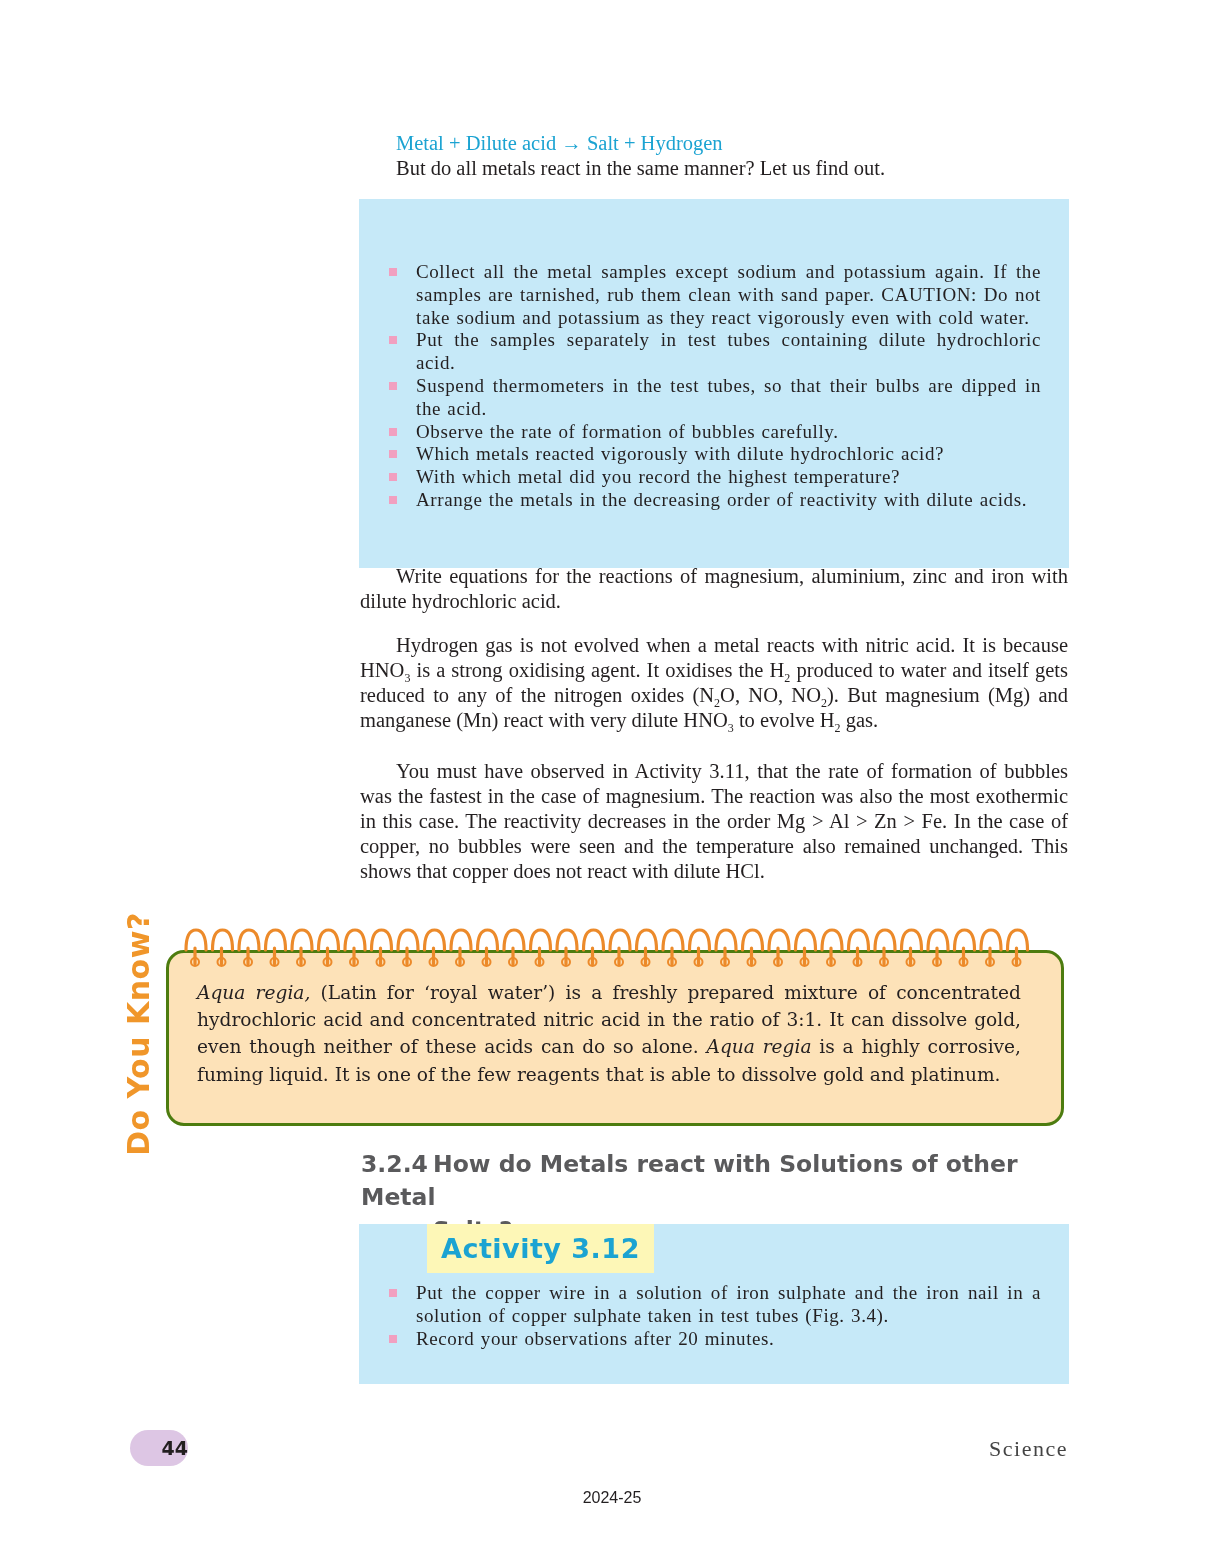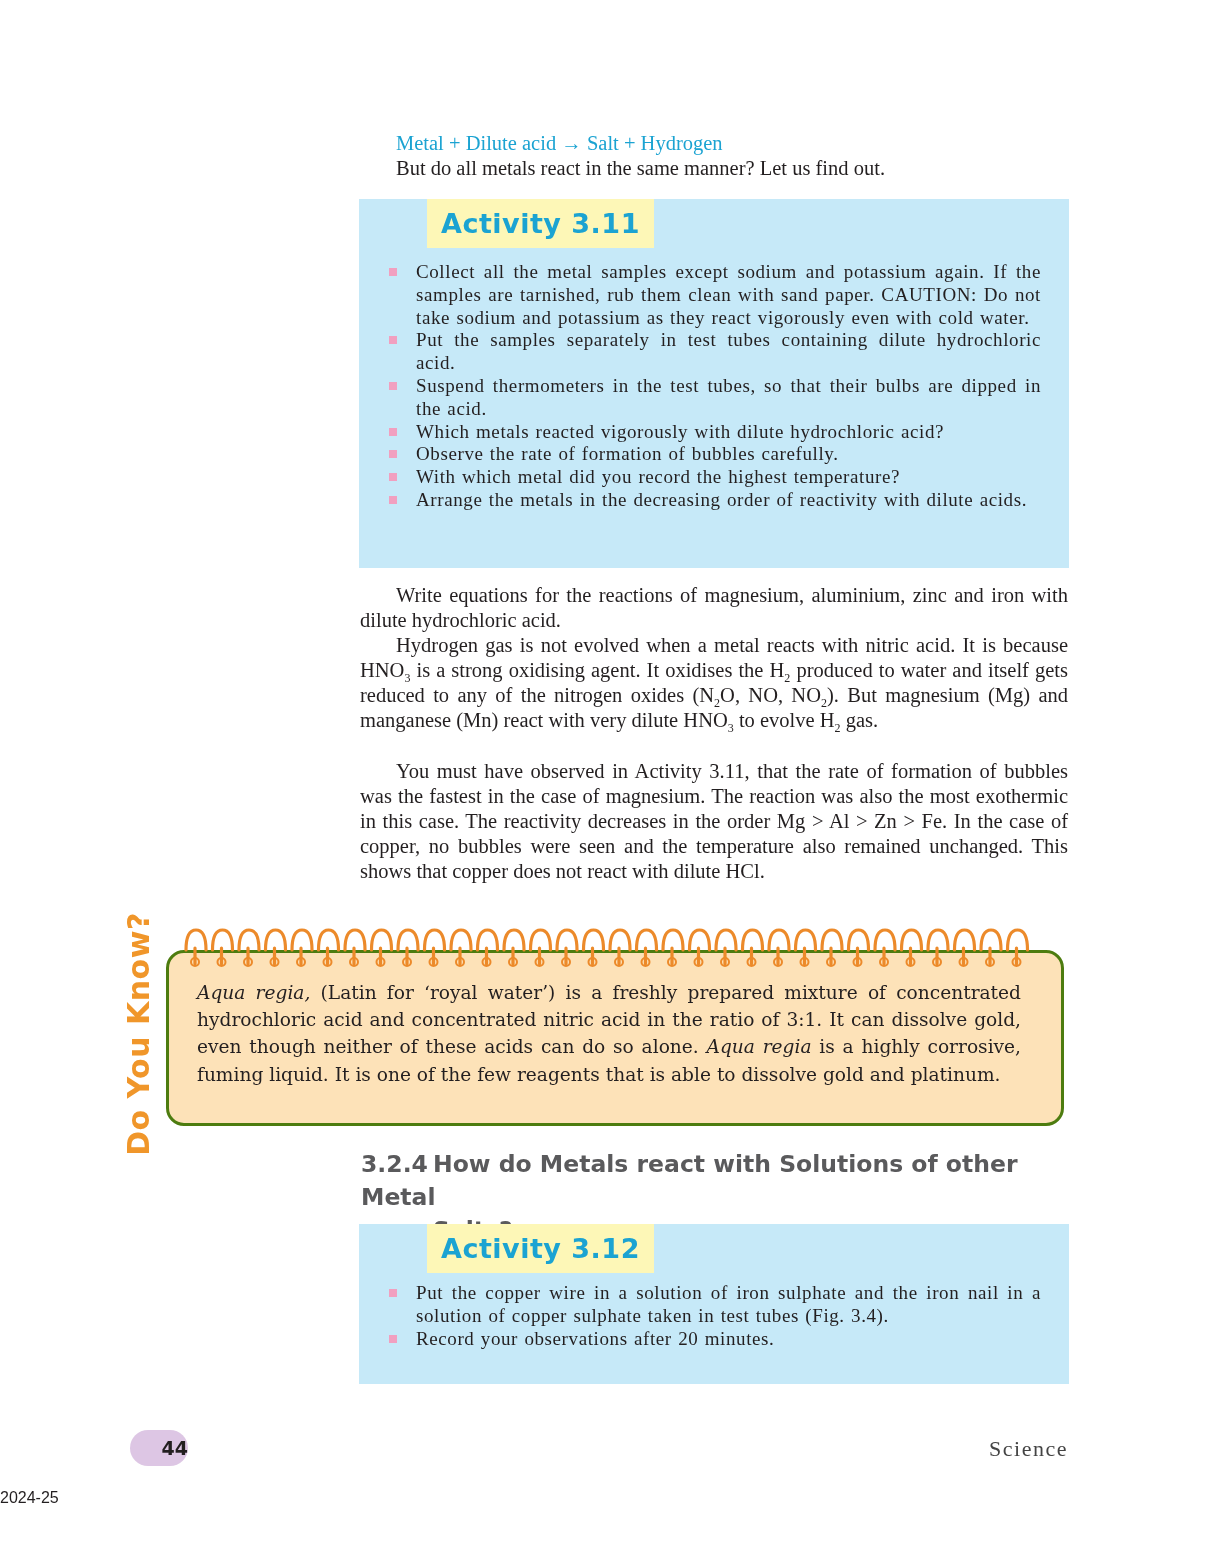--- a/index.html
+++ b/index.html
@@ -24,42 +24,41 @@
     .dyk-box { left: 166px; top: 950px; width: 898px; height: 176px; background: #fde2b8; border: 3px solid #4d7c0f; border-radius: 18px; box-sizing: border-box; }
     .dyk-text { position: absolute; left: 28px; right: 40px; top: 26px; font-family: "DejaVu Serif", serif; font-size: 18.6px; line-height: 27.2px; text-align: justify; color: #231f20; }
     .spiral { left: 180px; top: 926px; width: 870px; height: 46px; }
 
     .section-h { left: 361px; top: 1148px; width: 708px; font-family: "DejaVu Sans", sans-serif; font-weight: bold; font-size: 23.5px; color: #5a5a5c; line-height: 33px; }
     .section-h .num { display: inline-block; width: 72px; }
     .section-h .cont { padding-left: 72px; display: block; }
 
     .page-num { left: 130px; top: 1430px; width: 58px; height: 36px; border-radius: 18px; background: #ddc6e4; text-align: right; line-height: 36px; font-family: "DejaVu Sans", sans-serif; font-weight: bold; font-size: 19px; color: #231f20; }
     .subject { right: 156px; top: 1436px; font-family: "Liberation Serif", serif; font-size: 22px; letter-spacing: 1.5px; color: #444; }
-    .year { left: 0; width: 1224px; top: 1489px; font-family: "Liberation Sans", sans-serif; font-size: 16px; color: #231f20; }
+    .year { left: 0; width: 1224px; top: 1489px; text-align: center; font-family: "Liberation Sans", sans-serif; font-size: 16px; color: #231f20; }
   </style>
 </head>
 <body>
 
 <div class="abs eq">Metal + Dilute acid → Salt + Hydrogen</div>
 <div class="abs intro">But do all metals react in the same manner? Let us find out.</div>
 
 <div class="abs act-box" style="top:199px; height:369px;">
-  <div class="act-title" style="top:0;">Activity  3.11</div>
   <ul class="act-list" style="top:62px;">
     <li><span class="bullet"></span><span>Collect all the metal samples except sodium and potassium again. If the samples are tarnished, rub them clean with sand paper. CAUTION: Do not take sodium and potassium as they react vigorously even with cold water.</span></li>
     <li><span class="bullet"></span><span>Put the samples separately in test tubes containing dilute hydrochloric acid.</span></li>
     <li><span class="bullet"></span><span>Suspend thermometers in the test tubes, so that their bulbs are dipped in the acid.</span></li>
+    <li><span class="bullet"></span><span>Observe the rate of formation of bubbles carefully.</span></li>
     <li><span class="bullet"></span><span>Which metals reacted vigorously with dilute hydrochloric acid?</span></li>
-    <li><span class="bullet"></span><span>Observe the rate of formation of bubbles carefully.</span></li>
     <li><span class="bullet"></span><span>With which metal did you record the highest temperature?</span></li>
     <li><span class="bullet"></span><span>Arrange the metals in the decreasing order of reactivity with dilute acids.</span></li>
   </ul>
 </div>
 
-<div class="abs body-text p indent" style="top:583px;">Write equations for the reactions of magnesium, aluminium, zinc and iron with dilute hydrochloric acid.</div>
+<div class="abs body-text p indent" style="top:564px;">Write equations for the reactions of magnesium, aluminium, zinc and iron with dilute hydrochloric acid.</div>
 <div class="abs body-text p indent" style="top:633px;"><span>Hydrogen gas is not evolved when a metal reacts with nitric acid. It is because HNO</span><sub>3</sub><span> is a strong oxidising agent. It oxidises the H</span><sub>2</sub><span> produced to water and itself gets reduced to any of the nitrogen oxides (N</span><sub>2</sub><span>O, NO, NO</span><sub>2</sub><span>). But magnesium (Mg) and manganese (Mn) react with very dilute HNO</span><sub>3</sub><span> to evolve H</span><sub>2</sub><span> gas.</span></div>
 <div class="abs body-text p indent" style="top:759px;">You must have observed in Activity 3.11, that the rate of formation of bubbles was the fastest in the case of magnesium. The reaction was also the most exothermic in this case. The reactivity decreases in the order Mg &gt; Al &gt; Zn &gt; Fe. In the case of copper, no bubbles were seen and the temperature also remained unchanged. This shows that copper does not react with dilute HCl.</div>
 
 <div class="abs dyk-side">
     <span>Do You Know?</span>
   </div>
 <div class="abs dyk-box">
   <div class="dyk-text"><i>Aqua regia,</i><span> (Latin for ‘royal water’) is a freshly prepared mixture of concentrated hydrochloric acid and concentrated nitric acid in the ratio of 3:1. It can dissolve gold, even though neither of these acids can do so alone. </span><i>Aqua regia</i><span> is a highly corrosive, fuming liquid. It is one of the few reagents that is able to dissolve gold and platinum.</span></div>
 </div>
 <svg class="abs spiral" viewBox="0 0 870 46">

